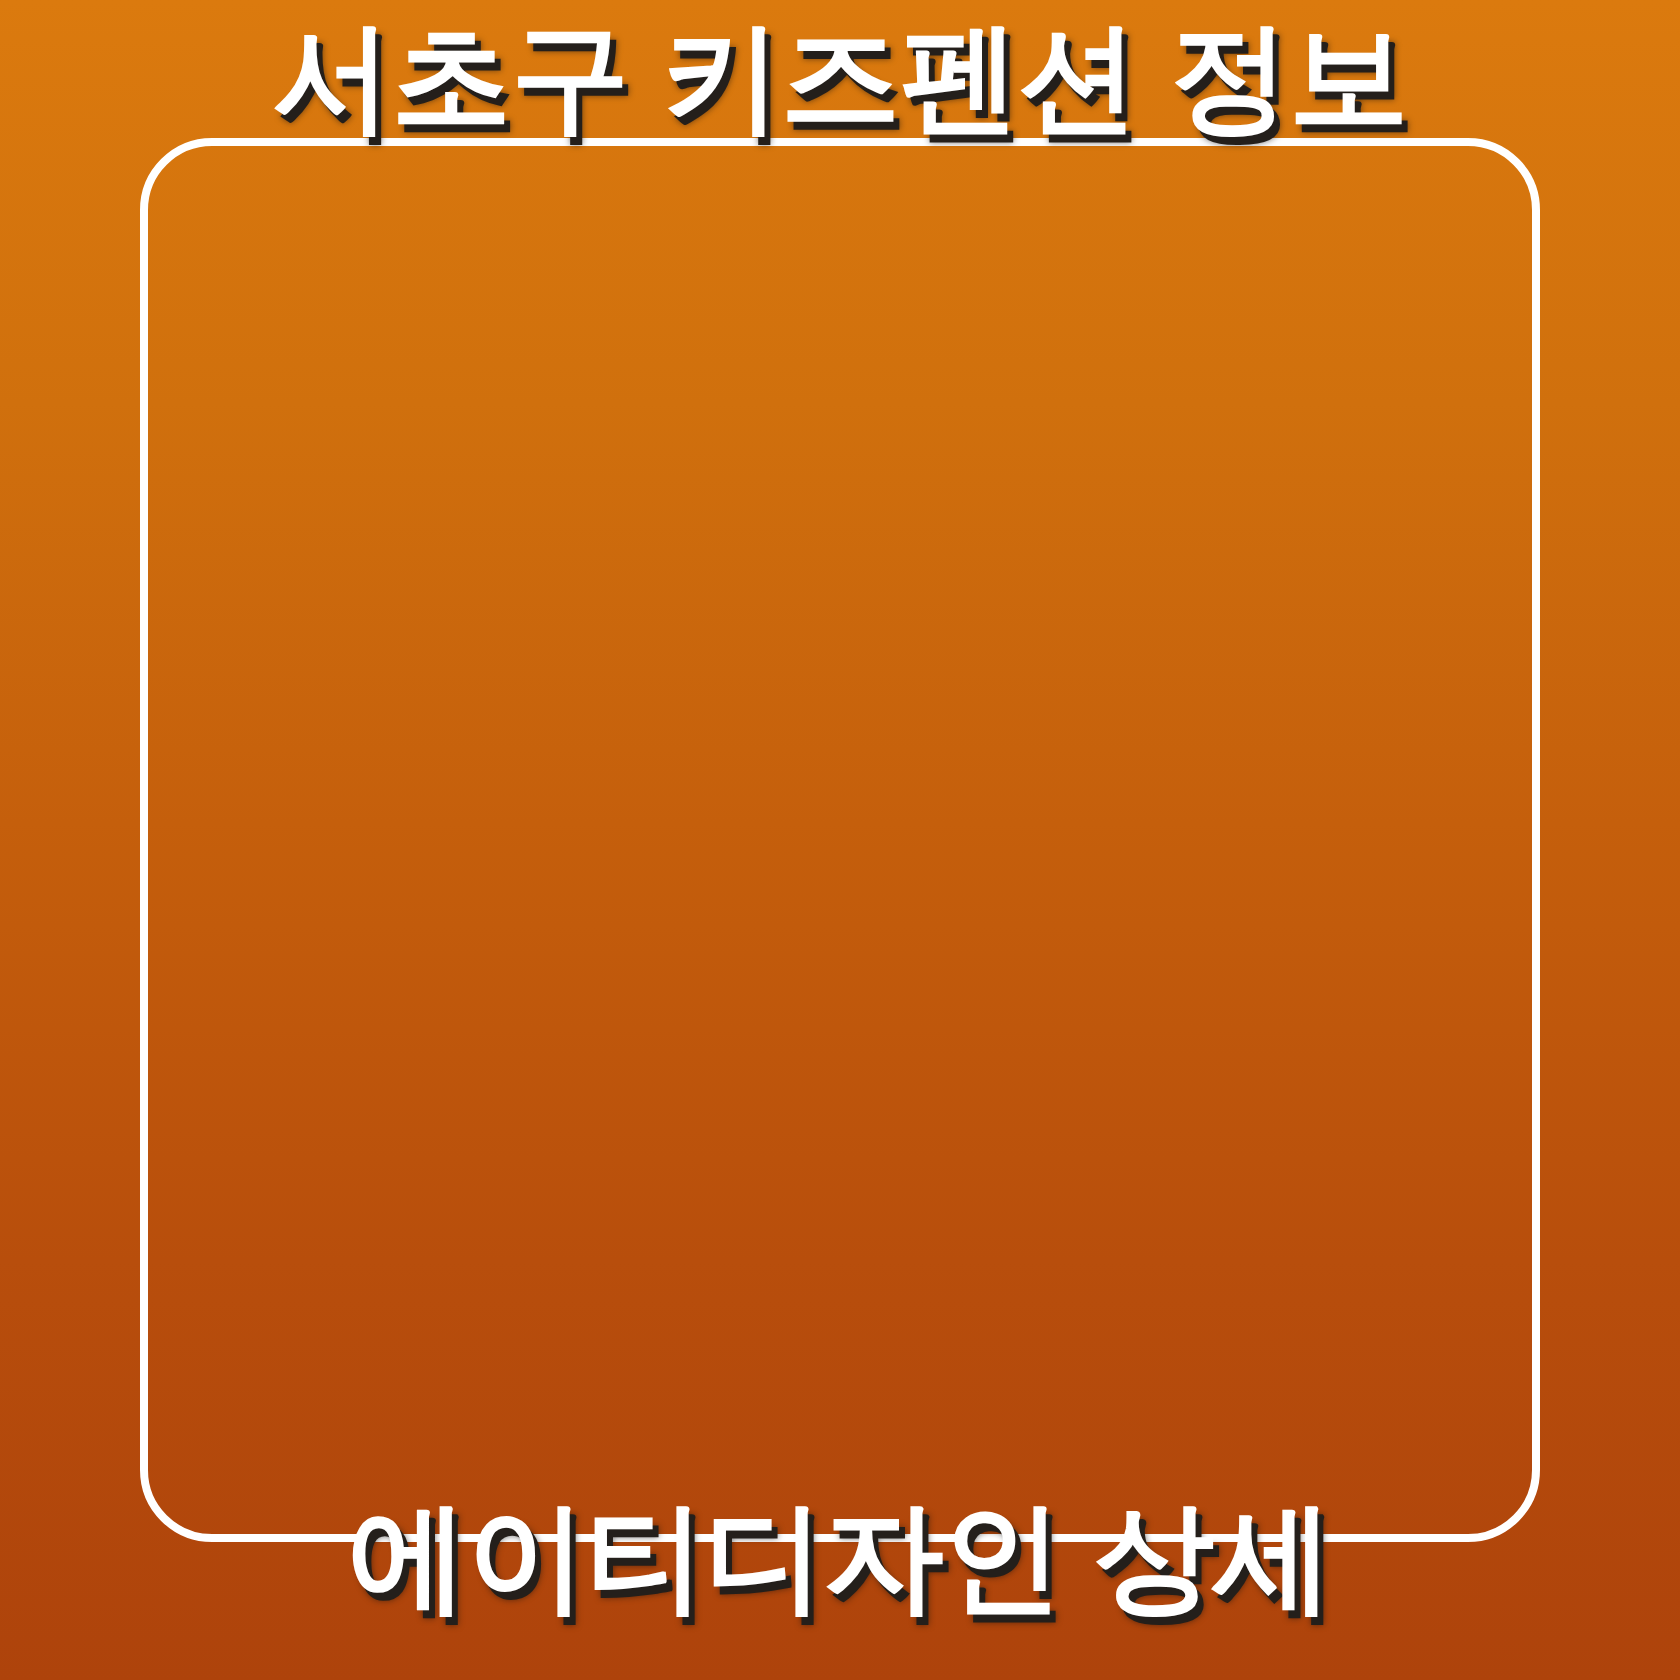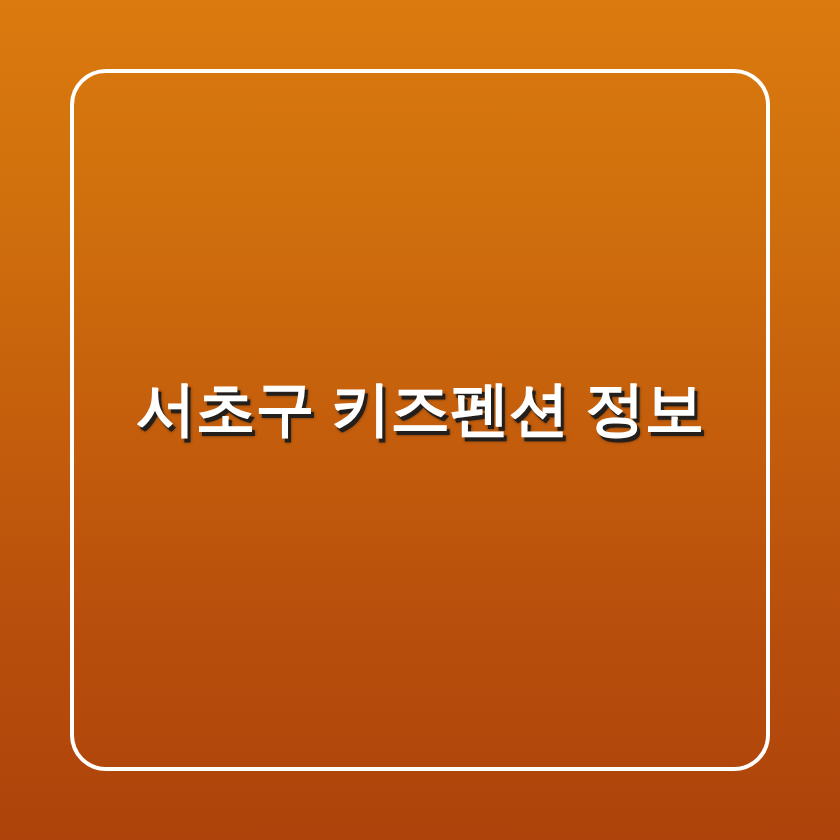--- a/index.html
+++ b/index.html
@@ -42,21 +42,21 @@
   
   .headline {
     position: absolute;
     left: 0;
     right: 0;
     top: 0;
     bottom: 0;
     display: flex;
     flex-direction: column;
     align-items: center;
-    justify-content: center;
+    justify-content: space-between;
     padding-bottom: 22px;
     box-sizing: border-box;
   }
 
   .headline-line {
     display: block;
     width: 100%;
     text-align: center;
     color: #FFFFFF;
     font-size: 60px;
@@ -71,15 +71,16 @@
 </style>
 </head>
 <body>
 
 <div class="canvas">
 
   <div class="frame"></div>
 
   <div class="headline">
     <span class="headline-line">서초구 키즈펜션 정보</span>
+    <span class="headline-line">에이티디자인 상세</span>
   </div>
 
 </div>
 
 </body></html>

